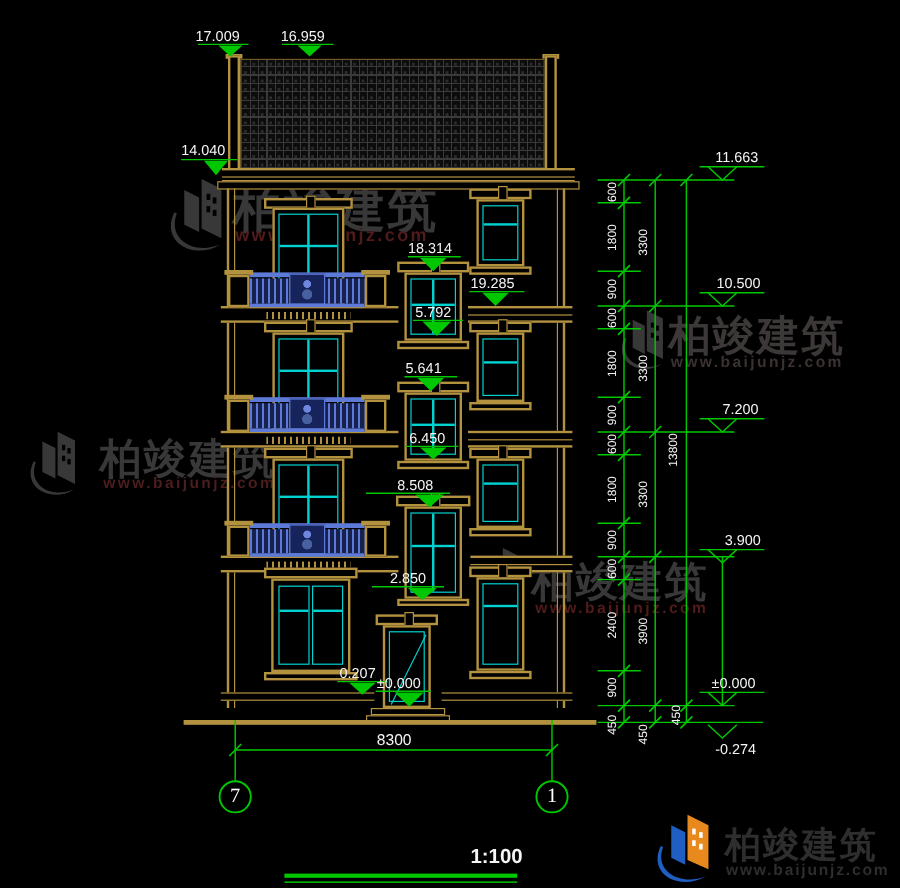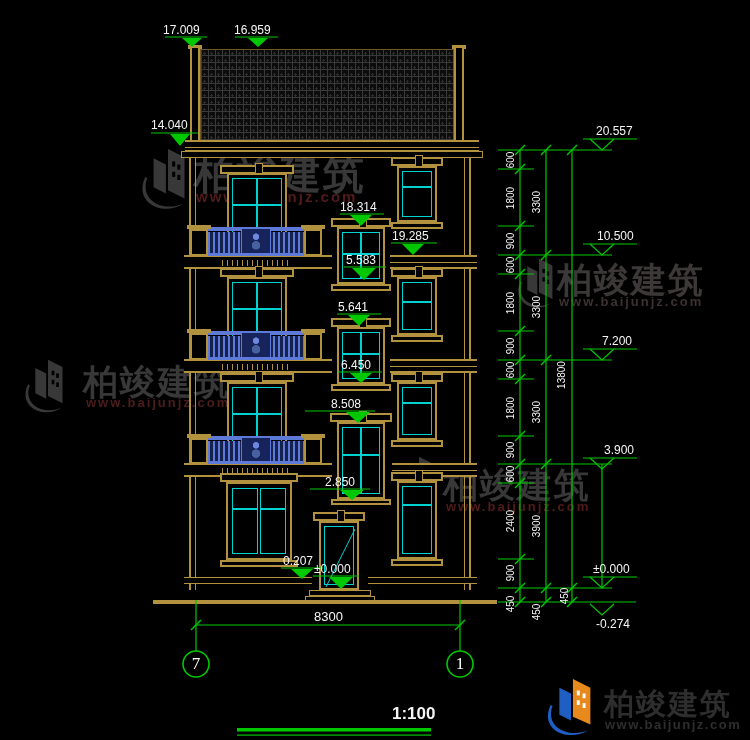--- a/index.html
+++ b/index.html
@@ -381,29 +381,29 @@
       <rect x="237" y="728" width="194" height="3.5" fill="#00c800"></rect>
       <rect x="237" y="734.5" width="194" height="1.2" fill="#00c800"></rect>
     </g>
   </svg>
 
   <span class="wt" style="left:163px;top:24px">17.009</span>
   <span class="wt" style="left:234px;top:24px">16.959</span>
   <span class="wt" style="left:151px;top:119px">14.040</span>
   <span class="wt" style="left:340px;top:201px">18.314</span>
   <span class="wt" style="left:392px;top:230px">19.285</span>
-  <span class="wt" style="left:346px;top:254px">5.583</span>
+  <span class="wt" style="left:346px;top:254px">5.792</span>
   <span class="wt" style="left:338px;top:301px">5.641</span>
   <span class="wt" style="left:341px;top:359px">6.450</span>
   <span class="wt" style="left:331px;top:398px">8.508</span>
   <span class="wt" style="left:325px;top:476px">2.850</span>
   <span class="wt" style="left:283px;top:555px">0.207</span>
   <span class="wt" style="left:314px;top:563px">±0.000</span>
 
-  <span class="wt" style="left:596px;top:125px">20.557</span>
+  <span class="wt" style="left:596px;top:125px">11.663</span>
   <span class="wt" style="left:597px;top:230px">10.500</span>
   <span class="wt" style="left:602px;top:335px">7.200</span>
   <span class="wt" style="left:604px;top:444px">3.900</span>
   <span class="wt" style="left:593px;top:563px">±0.000</span>
   <span class="wt" style="left:596px;top:618px">-0.274</span>
 
   <span class="vlab" style="left:511px;top:160px">600</span>
   <span class="vlab" style="left:511px;top:198px">1800</span>
   <span class="vlab" style="left:511px;top:241px">900</span>
   <span class="vlab" style="left:511px;top:265px">600</span>

